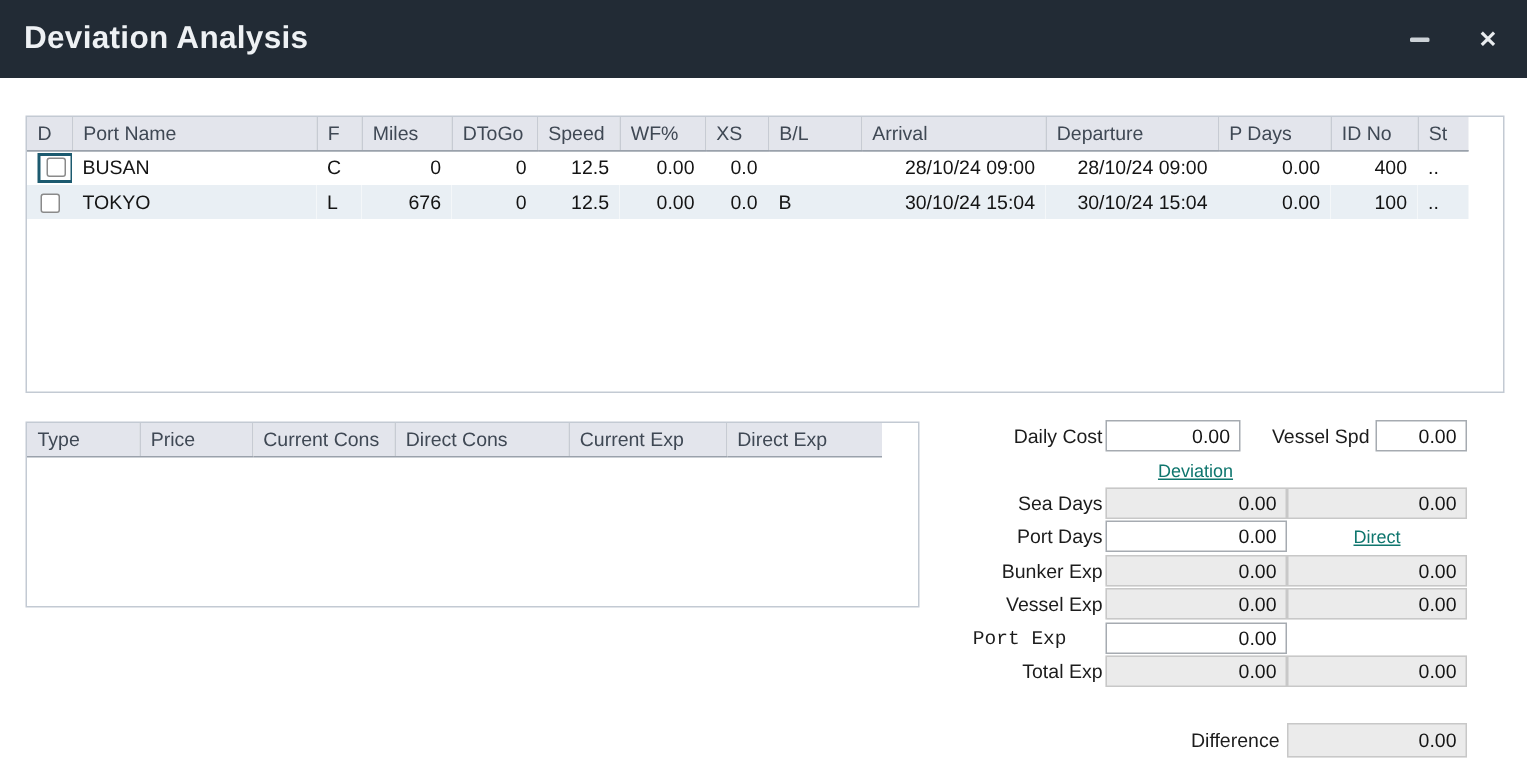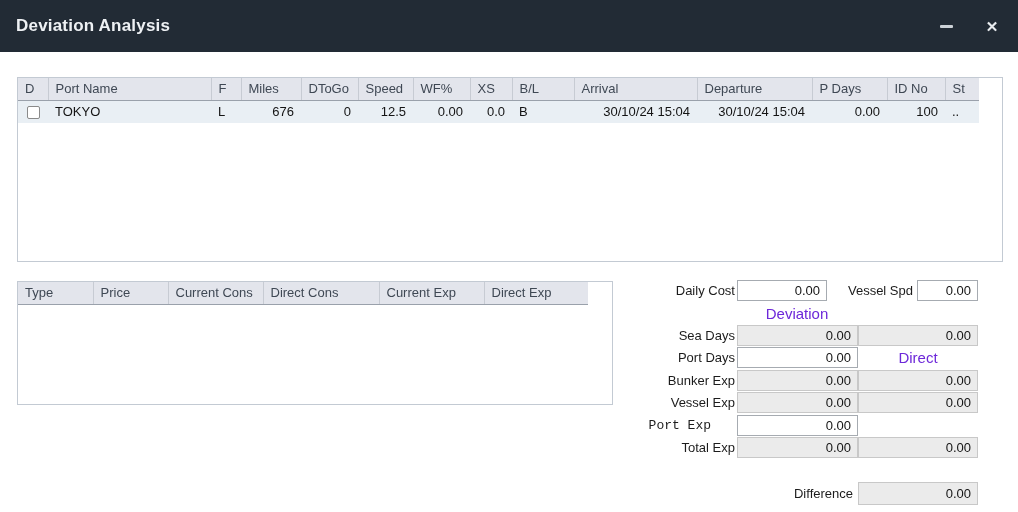--- a/index.html
+++ b/index.html
@@ -9,21 +9,21 @@
     font-family:"Liberation Sans", sans-serif; color:#1a1a1a;
   }
 
   
   .titlebar {
     position:absolute; left:0; top:0; width:1018px; height:52px;
     background:#222b35;
   }
   .titlebar .title {
     position:absolute; left:16px; top:0; line-height:52px;
-    color:#eef1f4; font-size:17px; font-weight:bold; letter-spacing:.2px;
+    color:#eef1f4; font-size:21px; font-weight:bold; letter-spacing:.2px;
   }
   .win-btn {
     position:absolute; top:0; width:36px; height:52px; border:none; background:transparent;
     display:flex; align-items:center; justify-content:center; cursor:pointer;
   }
   .win-btn.min { right:54px; }
   .win-btn.close { right:8px; }
   .min-glyph { display:block; width:13px; height:3px; background:#ccd2d7; border-radius:1px; }
   .close-glyph { color:#e9ecef; font-size:15px; font-weight:bold; line-height:1; }
 
@@ -54,21 +54,21 @@
     display:inline-block; width:13px; height:13px; background:#fff;
     border:1px solid #8a8a8a; border-radius:2px; vertical-align:middle; cursor:pointer;
   }
   .focusbox {
     display:inline-flex; align-items:center; justify-content:center;
     width:24px; height:20px; border:2px solid #1c5a6f; vertical-align:middle;
   }
 
   
   .lbl { position:absolute; height:21px; line-height:21px; font-size:13px; color:#1c1c1c; text-align:right; }
-  .colhead { position:absolute; height:16px; line-height:16px; font-size:15px; color:#6d28d9; text-align:center; }
+  .colhead { position:absolute; height:16px; line-height:16px; font-size:12px; color:#0f766e; text-align:center;text-decoration:underline; }
   .fld {
     position:absolute; height:21px; font-size:13px; text-align:right;
     padding:0 6px; border:1px solid #a6abb1; background:#fff; color:#141414;
     font-family:"Liberation Sans", sans-serif;
   }
   .fld.ro { background:#ebebeb; border-color:#c8c8c8; }
 </style>
 </head>
 <body>
 
@@ -112,20 +112,38 @@
         <th>XS</th>
         <th>B/L</th>
         <th>Arrival</th>
         <th>Departure</th>
         <th>P Days</th>
         <th>ID No</th>
         <th>St</th>
       </tr>
     </thead>
     <tbody>
+      <tr>
+        <td class="ctr"><span class="focusbox">
+              <span class="cbx"></span>
+            </span></td>
+        <td class="txt">BUSAN</td>
+        <td class="txt">C</td>
+        <td class="num">0</td>
+        <td class="num">0</td>
+        <td class="num">12.5</td>
+        <td class="num">0.00</td>
+        <td class="num">0.0</td>
+        <td class="txt"></td>
+        <td class="num">28/10/24 09:00</td>
+        <td class="num">28/10/24 09:00</td>
+        <td class="num">0.00</td>
+        <td class="num">400</td>
+        <td class="txt st">..</td>
+      </tr>
       <tr class="alt">
         <td class="ctr"><span class="cbx"></span></td>
         <td class="txt">TOKYO</td>
         <td class="txt">L</td>
         <td class="num">676</td>
         <td class="num">0</td>
         <td class="num">12.5</td>
         <td class="num">0.00</td>
         <td class="num">0.0</td>
         <td class="txt">B</td>

